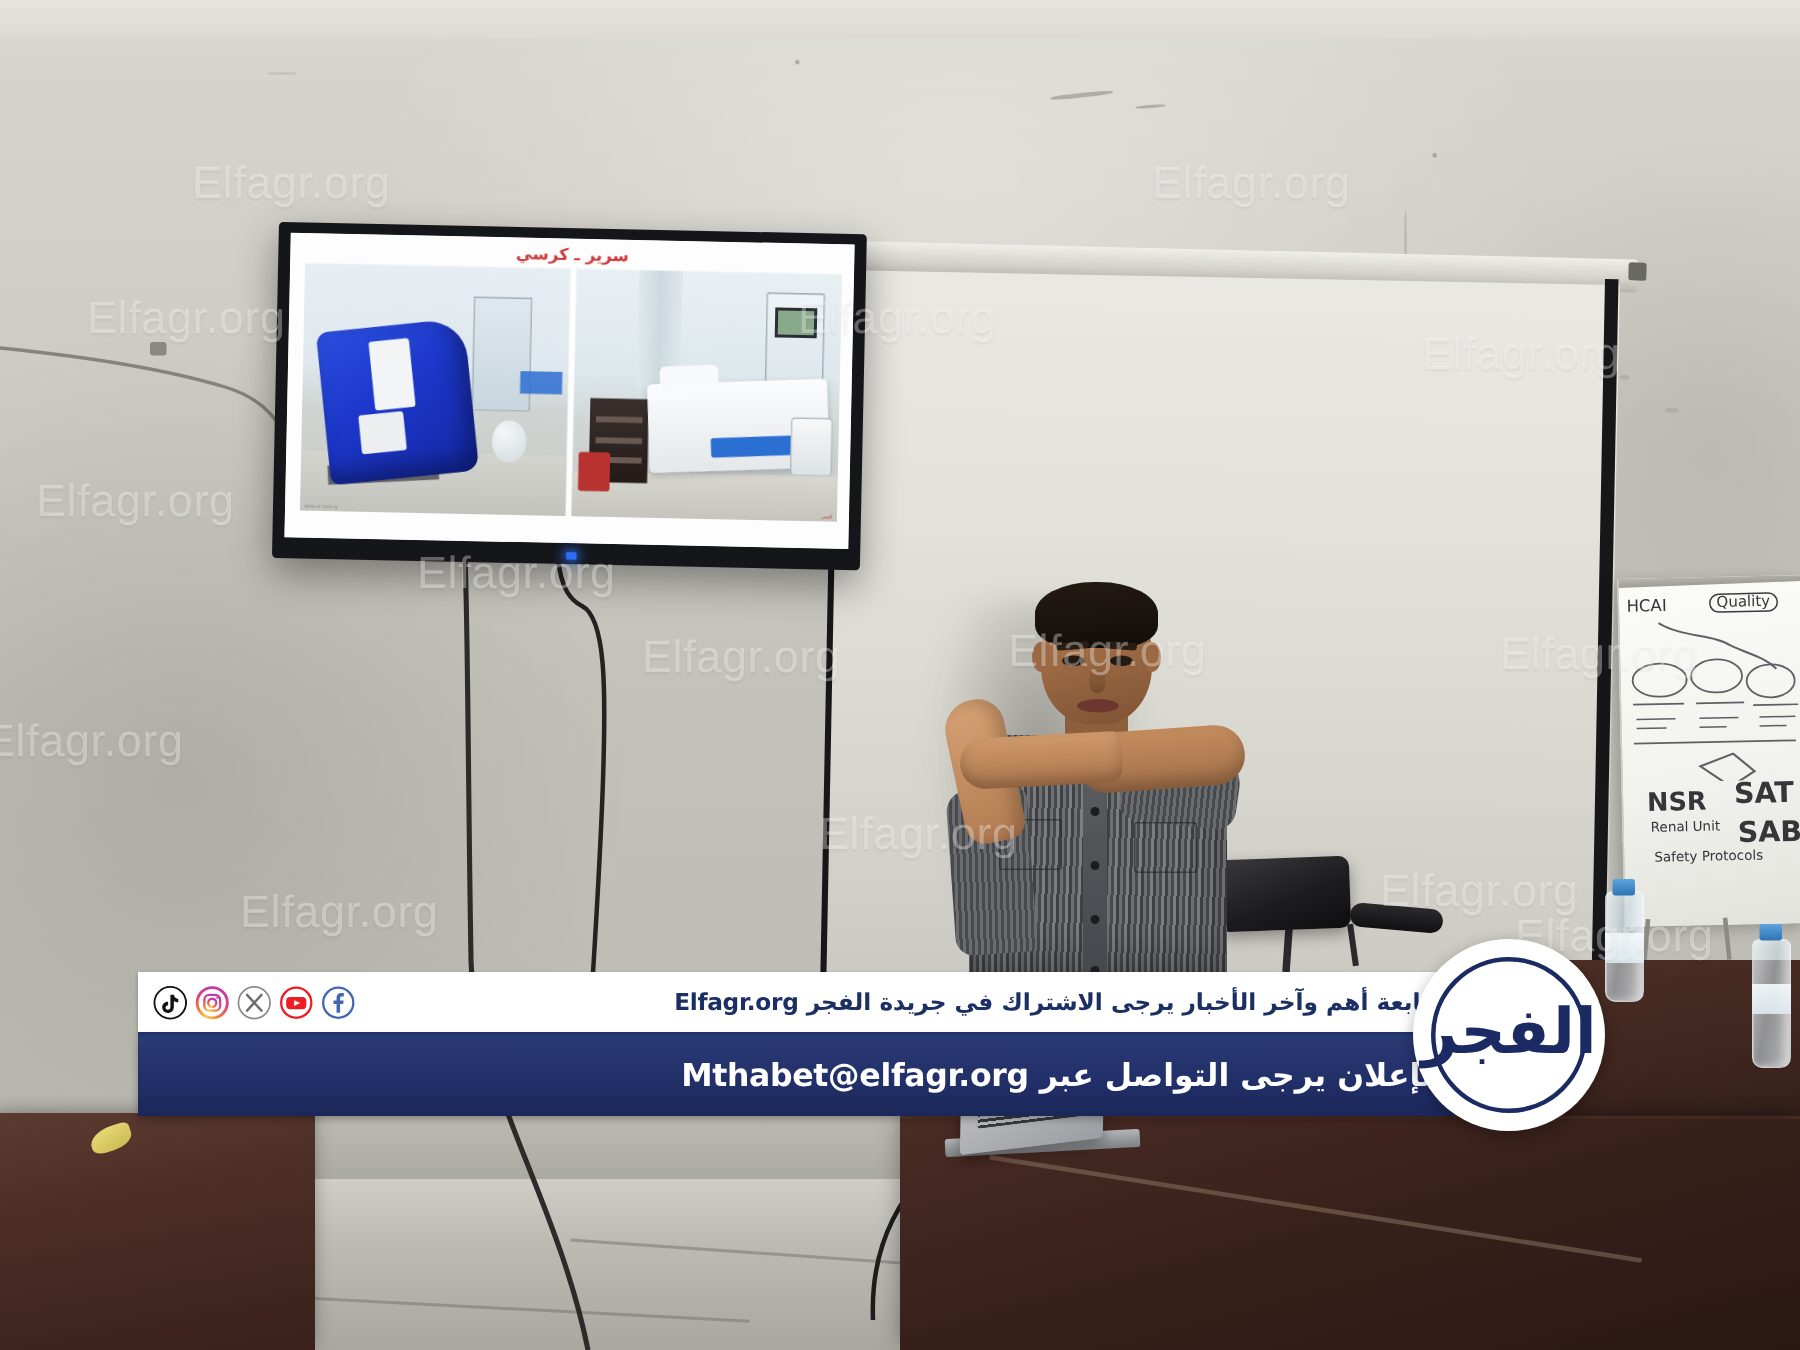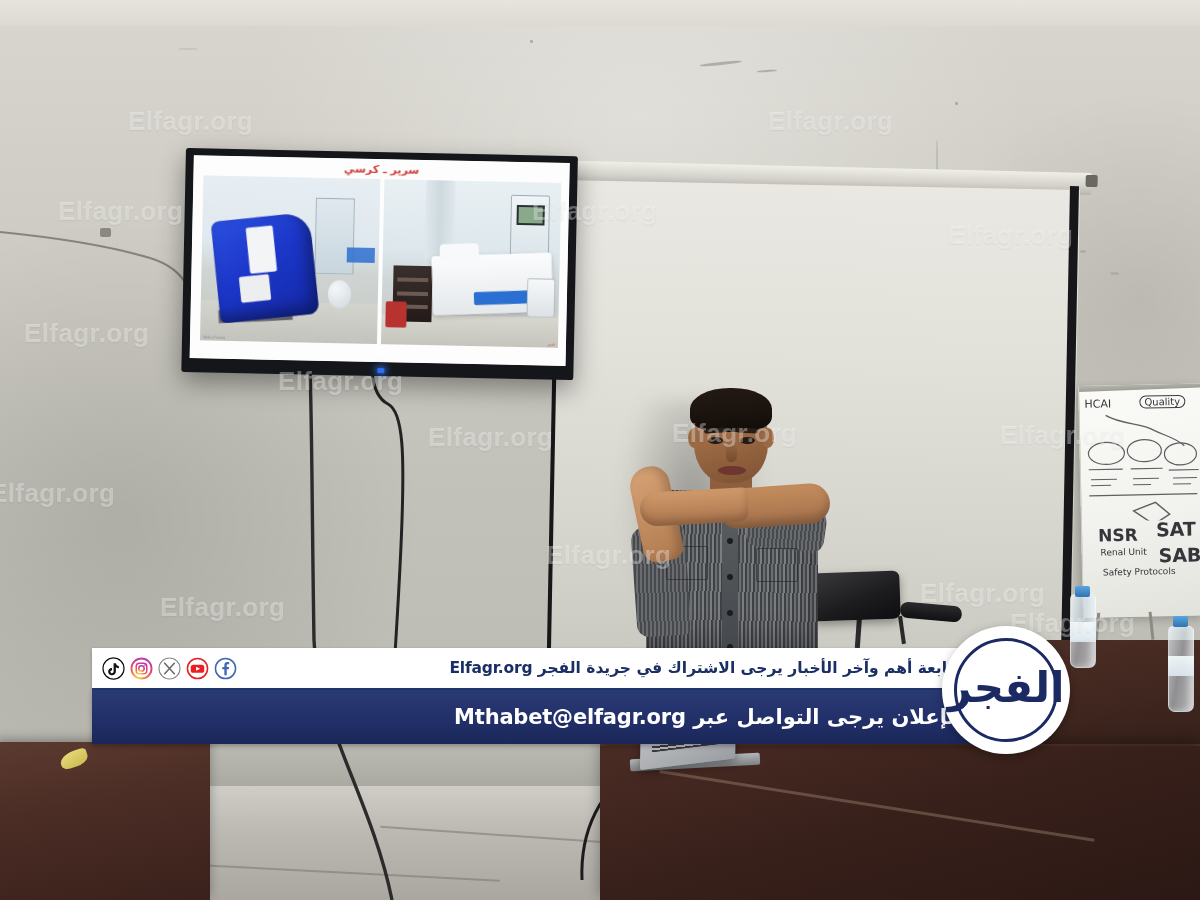--- a/index.html
+++ b/index.html
@@ -449,21 +449,21 @@
     position:absolute; left:100px; top:228px; width:11px; height:9px;
     background:#8b8880; border-radius:2px;
   }
 
   
   .wm-layer { position:absolute; inset:0; pointer-events:none; }
   .wm {
     position:absolute;
     color:rgba(255,255,255,.34);
     font-family:"Liberation Sans", sans-serif;
-    font-size:26px; font-weight:700; letter-spacing:.4px;
+    font-size:30px; font-weight:400; letter-spacing:.4px;
     white-space:nowrap;
     text-shadow:0 1px 2px rgba(0,0,0,.06);
   }
 
   
   .banner {
     position:absolute; left:92px; top:648px; width:978px; height:98px;
     z-index:40;
   }
   .banner-top {

